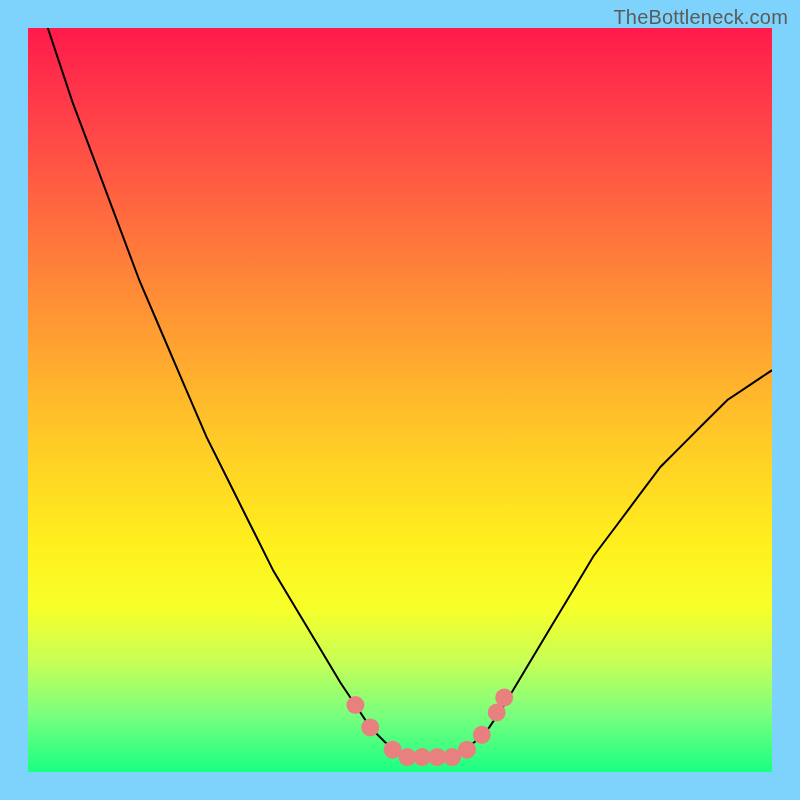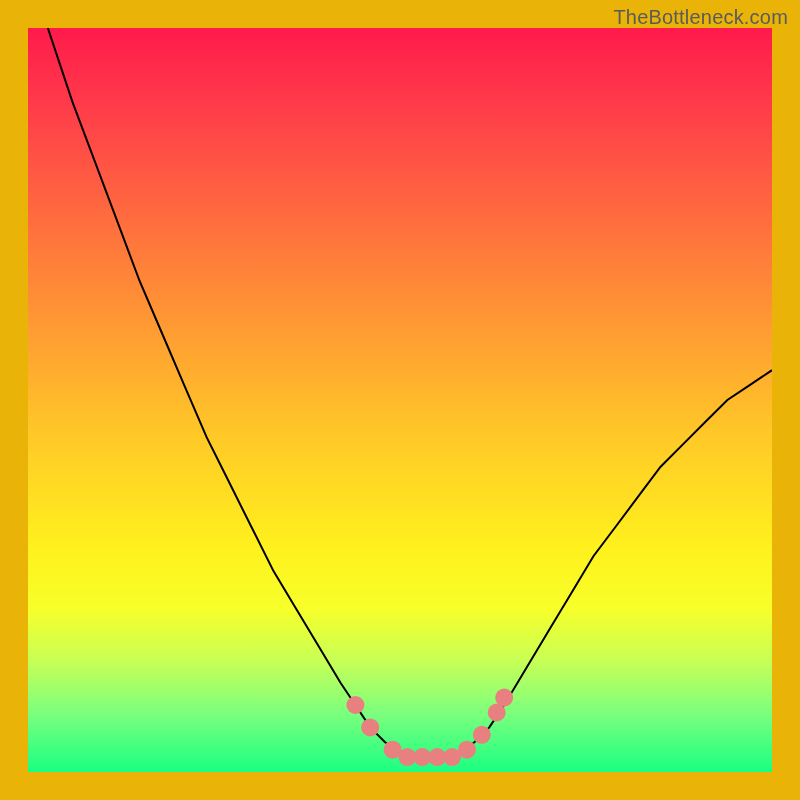--- a/index.html
+++ b/index.html
@@ -8,21 +8,21 @@
     width: 800px;
     height: 800px;
     overflow: hidden;
     background: #000;
     font-family: Arial, Helvetica, sans-serif;
   }
   .frame {
     position: relative;
     width: 800px;
     height: 800px;
-    background: #eab308;
+    background: #7dd3fc;
   }
   .plot-area {
     position: absolute;
     left: 28px;
     top: 28px;
     width: 744px;
     height: 744px;
     
     background: linear-gradient(
       to bottom,

